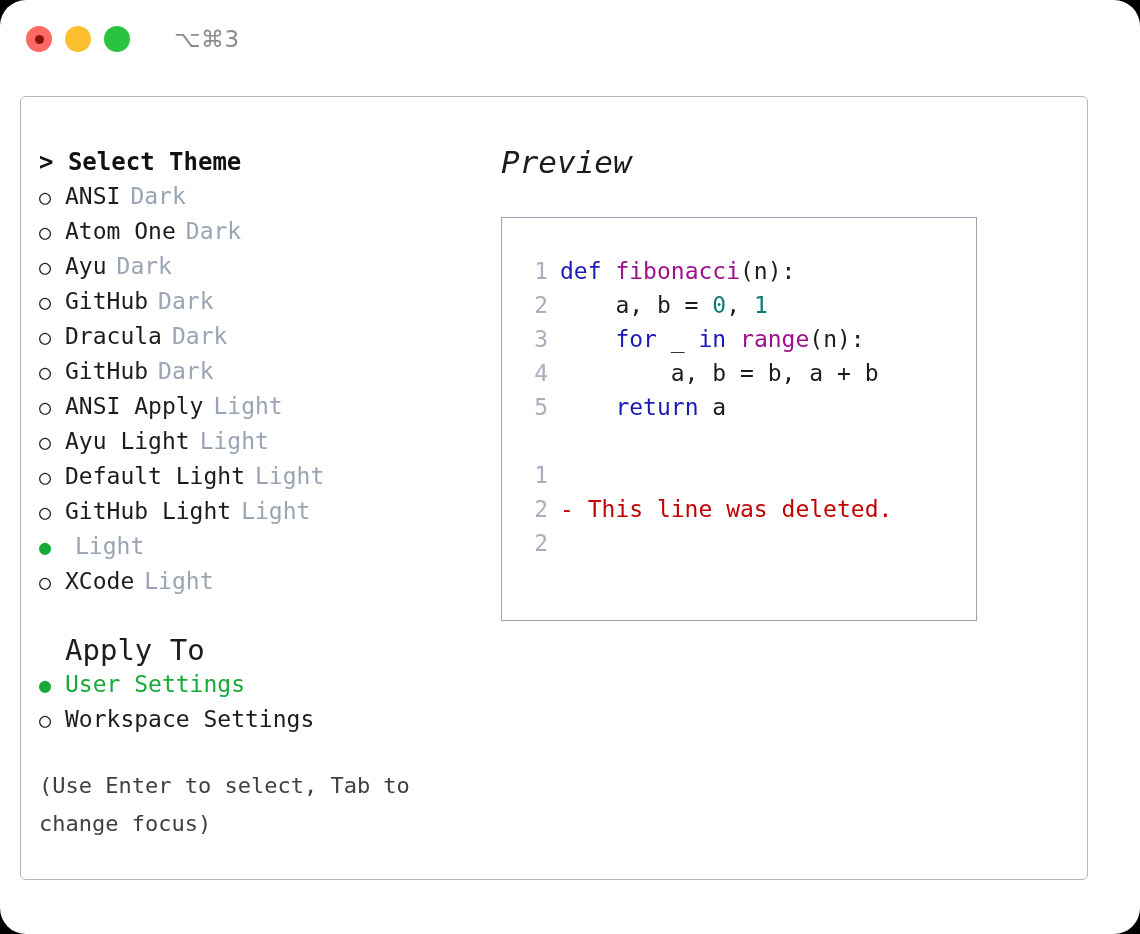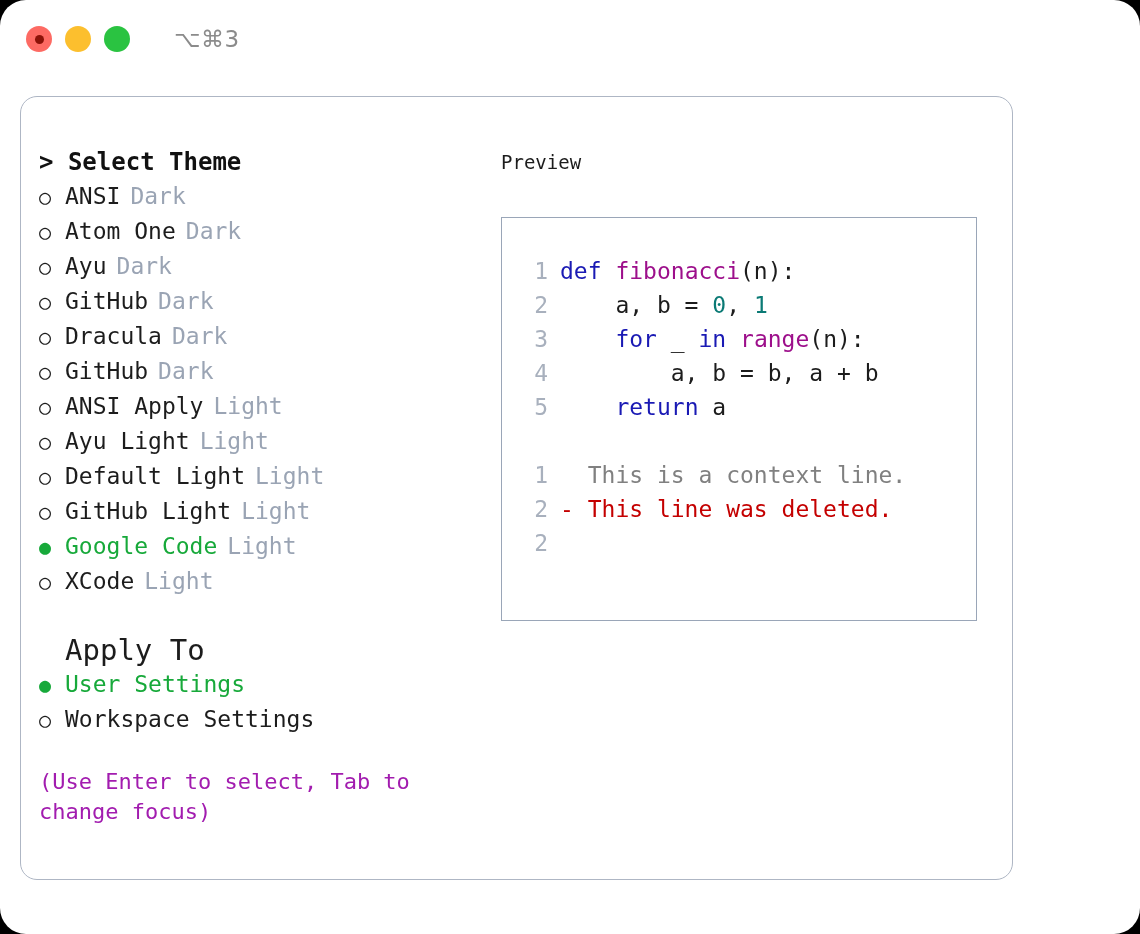--- a/index.html
+++ b/index.html
@@ -69,24 +69,24 @@
     font-size: 23px;
     letter-spacing: 0.5px;
     font-family: "DejaVu Sans", sans-serif;
   }
 
   
   .panel {
     position: absolute;
     left: 20px;
     top: 96px;
-    width: 993px;
+    width: 1068px;
     height: 784px;
     border: 1.6px solid #aeb6c4;
-    border-radius: 17px;
+    border-radius: 6px;
     background: #ffffff;
     box-sizing: border-box;
   }
 
   .columns {
     position: absolute;
     left: 0;
     top: 0;
     width: 100%;
     height: 100%;
@@ -132,37 +132,38 @@
   .subheading {
     font-size: 29px;
     line-height: 34px;
     color: #1c1c1c;
     padding-left: 26px;
     white-space: pre;
   }
   .hint {
     margin-top: 30px;
     font-size: 22px;
-    line-height: 30px;
-    color: #a21caf;
+    line-height: 38px;
+    color: #404040;
     width: 420px;
   }
 
   
   .right {
     position: absolute;
     left: 480px;
     top: 48px;
     width: 495px;
   }
   .preview-title {
-    font-size: 19px;
-    color: #1c1c1c;
-    line-height: 34px;
-    white-space: pre;
+    font-size: 31px;
+    color: #1c1c1c;
+    line-height: 34px;
+    white-space: pre;
+    font-style: italic;
   }
   .code-box {
     margin-top: 38px;
     width: 476px;
     height: 404px;
     border: 1.6px solid #9aa6b8;
     background: #ffffff;
     box-sizing: border-box;
     padding: 36px 0 0 12px;
   }
@@ -213,21 +214,21 @@
             <div class="opt"><span class="bullet">○</span><span class="label">ANSI</span><span class="variant">Dark</span></div>
             <div class="opt"><span class="bullet">○</span><span class="label">Atom One</span><span class="variant">Dark</span></div>
             <div class="opt"><span class="bullet">○</span><span class="label">Ayu</span><span class="variant">Dark</span></div>
             <div class="opt"><span class="bullet">○</span><span class="label">GitHub</span><span class="variant">Dark</span></div>
             <div class="opt"><span class="bullet">○</span><span class="label">Dracula</span><span class="variant">Dark</span></div>
             <div class="opt"><span class="bullet">○</span><span class="label">GitHub</span><span class="variant">Dark</span></div>
             <div class="opt"><span class="bullet">○</span><span class="label">ANSI Apply</span><span class="variant">Light</span></div>
             <div class="opt"><span class="bullet">○</span><span class="label">Ayu Light</span><span class="variant">Light</span></div>
             <div class="opt"><span class="bullet">○</span><span class="label">Default Light</span><span class="variant">Light</span></div>
             <div class="opt"><span class="bullet">○</span><span class="label">GitHub Light</span><span class="variant">Light</span></div>
-            <div class="opt sel"><span class="bullet on">●</span><span class="label">Google Code</span><span class="variant">Light</span></div>
+            <div class="opt sel"><span class="bullet on">●</span><span class="variant">Light</span></div>
             <div class="opt"><span class="bullet">○</span><span class="label">XCode</span><span class="variant">Light</span></div>
           </div>
 
         <div class="spacer-line"></div>
 
         <div class="subheading">Apply To</div>
 
         <div id="apply-list">
             <div class="opt sel"><span class="bullet on">●</span><span class="label">User Settings</span></div>
             <div class="opt"><span class="bullet">○</span><span class="label">Workspace Settings</span></div>
@@ -242,21 +243,21 @@
         <div class="code-box">
           <div id="code-lines">
               <div class="code-line"><span class="ln">1</span><span class="code-text"><span class="tok-kw">def </span><span class="tok-fn">fibonacci</span><span class="tok-txt">(n):</span></span></div>
               <div class="code-line"><span class="ln">2</span><span class="code-text"><span class="tok-txt">    a, b = </span><span class="tok-num">0</span><span class="tok-txt">, </span><span class="tok-num">1</span></span></div>
               <div class="code-line"><span class="ln">3</span><span class="code-text"><span class="tok-txt">    </span><span class="tok-kw">for</span><span class="tok-txt"> _ </span><span class="tok-kw">in</span><span class="tok-txt"> </span><span class="tok-fn">range</span><span class="tok-txt">(n):</span></span></div>
               <div class="code-line"><span class="ln">4</span><span class="code-text"><span class="tok-txt">        a, b = b, a + b</span></span></div>
               <div class="code-line"><span class="ln">5</span><span class="code-text"><span class="tok-txt">    </span><span class="tok-kw">return</span><span class="tok-txt"> a</span></span></div>
             </div>
           <div class="blank-row"></div>
           <div id="diff-lines">
-              <div class="code-line"><span class="ln">1</span><span class="code-text"><span class="tok-ctx">  This is a context line.</span></span></div>
+              <div class="code-line"><span class="ln">1</span></div>
               <div class="code-line"><span class="ln">2</span><span class="code-text"><span class="tok-del">- This line was deleted.</span></span></div>
               <div class="code-line"><span class="ln">2</span></div>
             </div>
         </div>
       </div>
 
     </div>
   </div>
 </div>
 

